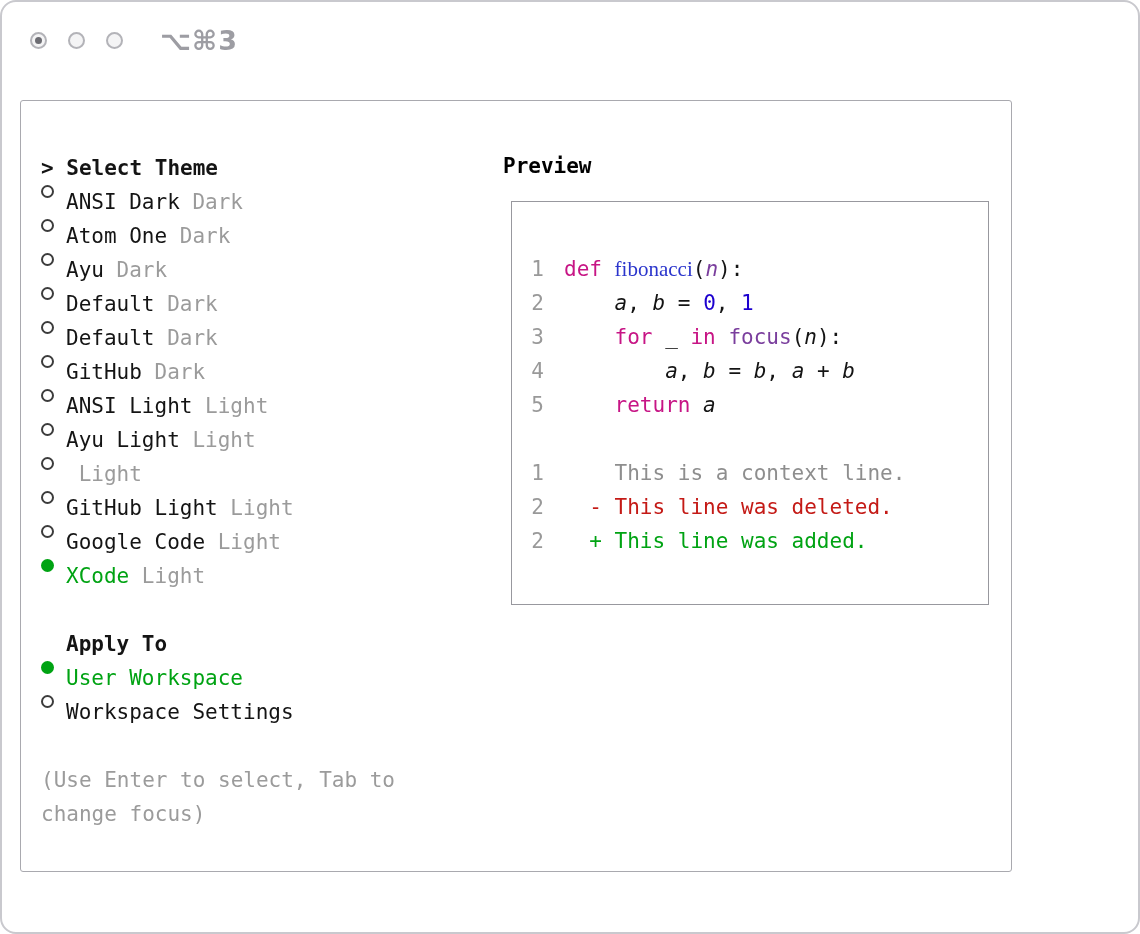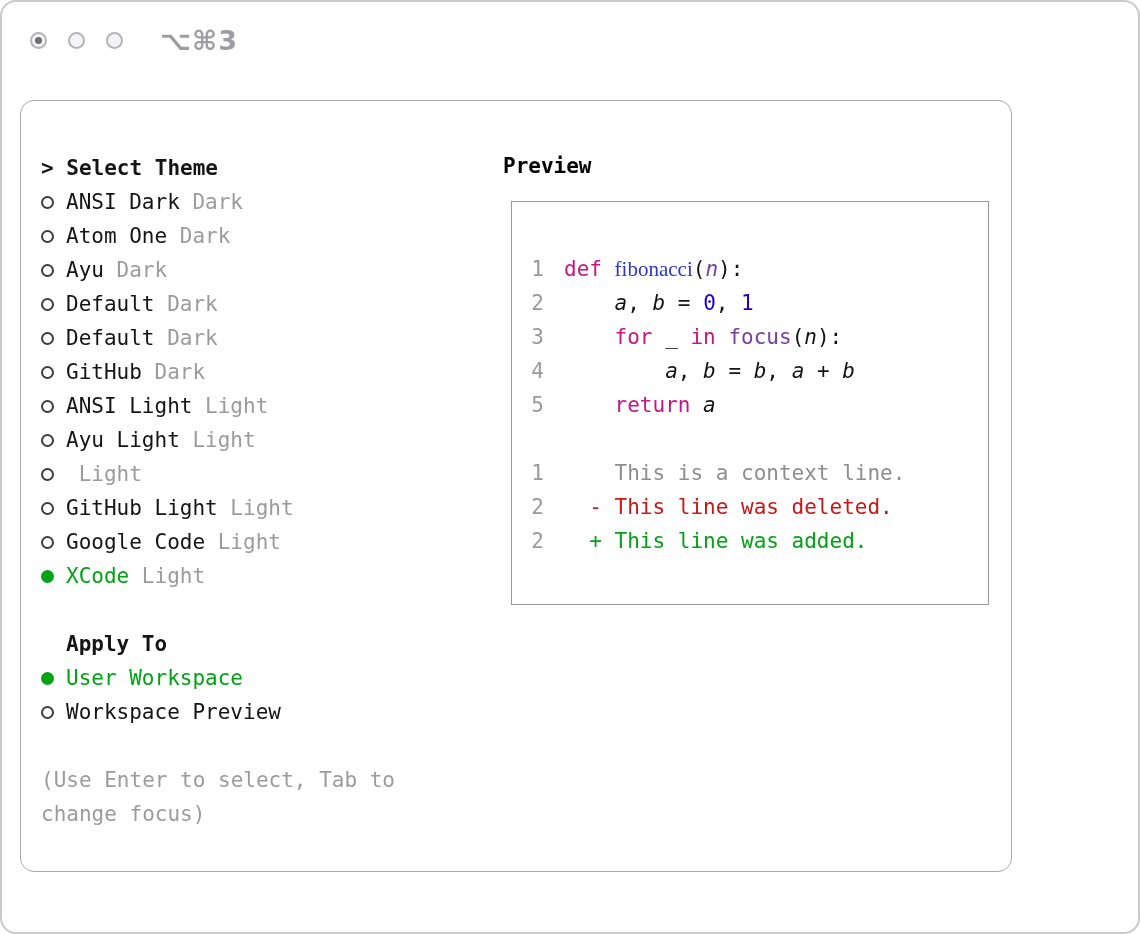--- a/index.html
+++ b/index.html
@@ -8,24 +8,24 @@
   .window{position:absolute;inset:0;border:2px solid #c9c9ce;border-radius:16px;
           box-sizing:border-box;background:#ffffff;}
   .titlebar{position:absolute;left:28px;top:26px;height:24px;display:flex;align-items:center;}
   .tl-circle{width:17px;height:17px;border-radius:50%;border:2px solid #b3b3b8;background:#f4f4f5;
              margin-right:21px;box-sizing:border-box;position:relative;display:inline-block;}
   .tl-circle.focused::after{content:"";position:absolute;left:50%;top:50%;width:7px;height:7px;
              margin:-3.5px 0 0 -3.5px;border-radius:50%;background:#6d6d73;}
   .shortcut{margin-left:16px;font-family:"DejaVu Sans","Liberation Sans",sans-serif;
             font-size:27px;font-weight:600;color:#9d9da3;letter-spacing:1px;}
   .panel{position:absolute;left:18px;top:98px;width:992px;height:772px;border:1px solid #a9a9af;
-         border-radius:14px;box-sizing:border-box;background:#ffffff;}
+         border-radius:3px;box-sizing:border-box;background:#ffffff;}
   .left-col{position:absolute;left:20px;top:50px;width:445px;font-size:21px;line-height:34px;color:#141414;}
   .section-title{font-weight:bold;white-space:pre;height:34px;}
-  .row{height:34px;display:flex;align-items:center;cursor:default;}
+  .row{height:34px;display:flex;align-items:flex-start;cursor:default;}
   .radio{width:13px;height:13px;border-radius:50%;border:2px solid #3c3c3c;box-sizing:border-box;
          margin-right:12px;flex:0 0 auto;}
   .radio.sel{border:none;background:var(--green,#00A313);}
   .tname{white-space:pre;}
   .tname.green{color:var(--green,#00A313);}
   .variant{color:var(--gray,#9B9B9B);white-space:pre;}
   .apply-title{margin-left:25px;margin-top:34px;}
   .hint{margin-top:34px;color:var(--gray,#9B9B9B);width:420px;}
   .right-col{position:absolute;left:482px;top:48px;}
   .preview-title{font-size:21px;font-weight:bold;line-height:34px;white-space:pre;}
@@ -121,21 +121,21 @@
           </div>
         </div>
       <div class="section-title apply-title">Apply To</div>
       <div id="apply-list">
           <div class="row">
             <span class="radio sel"></span>
             <span class="tname green">User Workspace</span>
           </div>
           <div class="row">
             <span class="radio"></span>
-            <span class="tname">Workspace Preview</span>
+            <span class="tname">Workspace Settings</span>
           </div>
         </div>
       <div class="hint">(Use Enter to select, Tab to change focus)</div>
     </div>
 
     <div class="right-col">
       <div class="preview-title">Preview</div>
       <div class="preview-box">
         <div id="code-lines">
             <div class="code-line"><span class="lnum">1</span><span class="code"><span class="tok-kw">def</span><span class="tok-pl"> </span><span class="tok-fn">fibonacci</span><span class="tok-pl">(</span><span class="tok-pm">n</span><span class="tok-pl">):</span></span></div>

